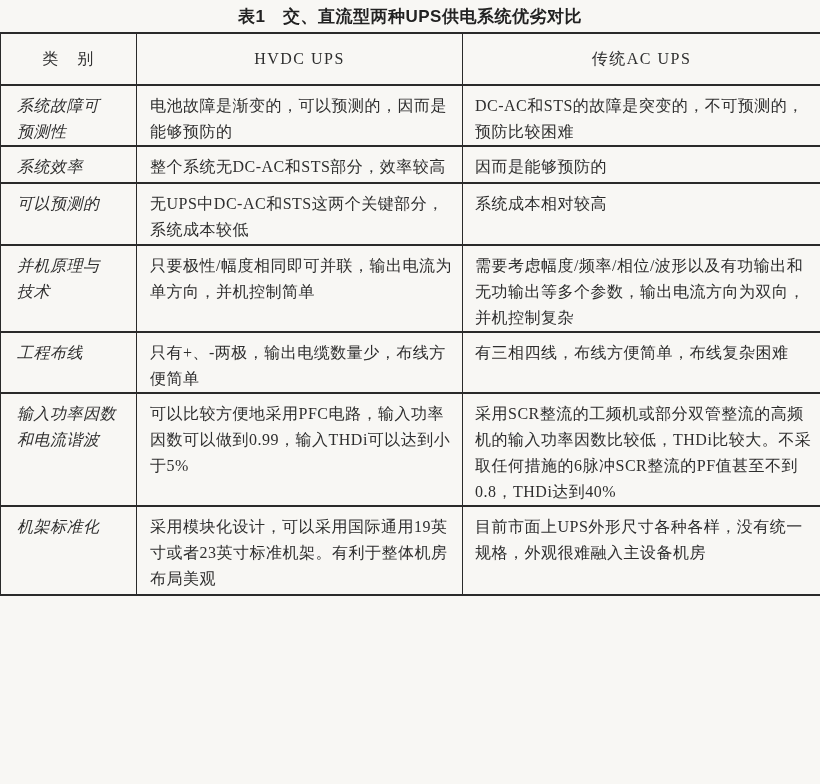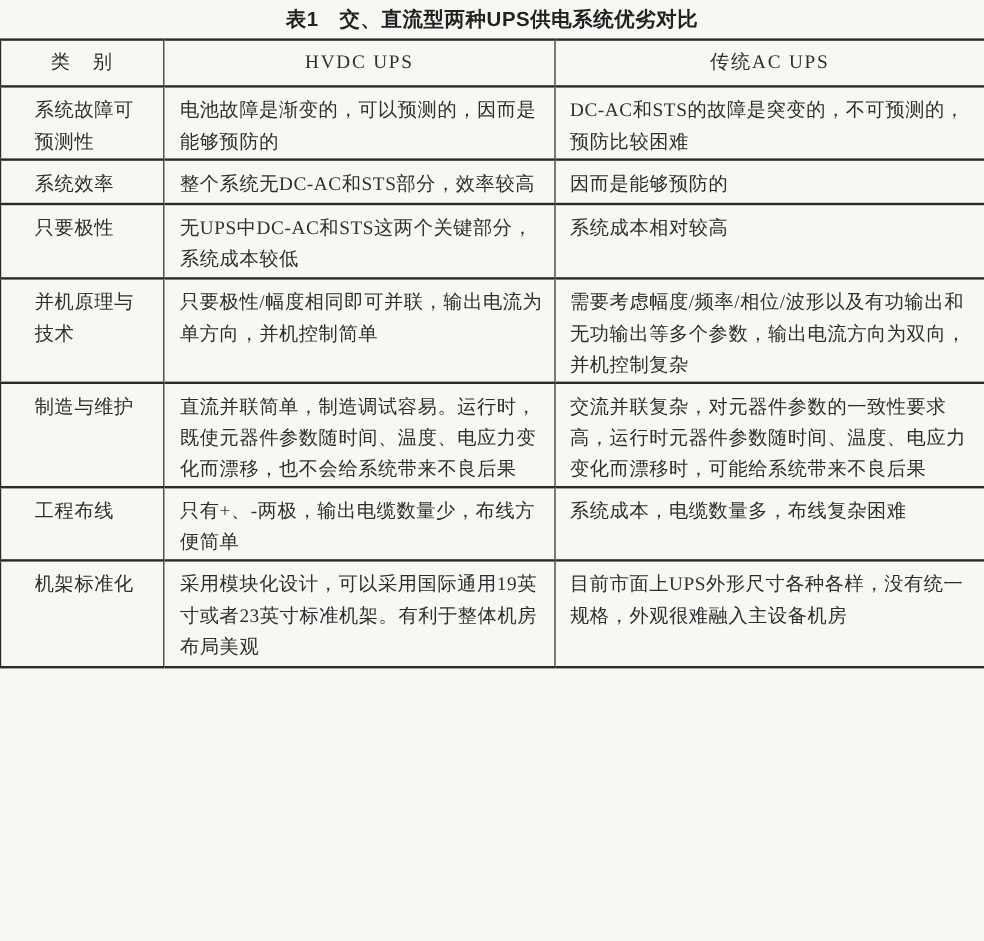--- a/index.html
+++ b/index.html
@@ -46,23 +46,24 @@
     text-align: center;
     vertical-align: middle;
     letter-spacing: 1.5px;
     padding: 0;
   }
   table.cmp td {
     vertical-align: top;
     letter-spacing: 0.5px;
   }
   td.cat {
-    padding: 7px 6px 0 28px;
+    padding: 7px 6px 0 16px;
     letter-spacing: 1.5px;
     white-space: pre-line;
+    font-style: italic;
   }
   td.hvdc {
     padding: 7px 8px 0 13px;
     margin-top: 20px;
   }
   td.ac {
     padding: 7px 8px 0 12px;
     border-radius: 27px;
   }
 </style>
@@ -71,58 +72,59 @@
 
 <div class="caption">表1　交、直流型两种UPS供电系统优劣对比</div>
 
 <table class="cmp">
   <colgroup>
     <col style="width:136px">
     <col style="width:326px">
     <col style="width:358px">
   </colgroup>
   <thead>
-    <tr style="height:39px">
+    <tr style="height:52px">
       <th>类　别</th>
       <th>HVDC UPS</th>
       <th>传统AC UPS</th>
     </tr>
   </thead>
   <tbody>
     <tr style="height:61px">
       <td class="cat">系统故障可
 预测性</td>
       <td class="hvdc">电池故障是渐变的，可以预测的，因而是能够预防的</td>
       <td class="ac">DC-AC和STS的故障是突变的，不可预测的，预防比较困难</td>
     </tr>
     <tr style="height:37px">
       <td class="cat">系统效率</td>
       <td class="hvdc">整个系统无DC-AC和STS部分，效率较高</td>
       <td class="ac">因而是能够预防的</td>
     </tr>
     <tr style="height:62px">
-      <td class="cat">只要极性</td>
+      <td class="cat">可以预测的</td>
       <td class="hvdc">无UPS中DC-AC和STS这两个关键部分，系统成本较低</td>
       <td class="ac">系统成本相对较高</td>
     </tr>
     <tr style="height:86px">
       <td class="cat">并机原理与
 技术</td>
       <td class="hvdc">只要极性/幅度相同即可并联，输出电流为单方向，并机控制简单</td>
       <td class="ac">需要考虑幅度/频率/相位/波形以及有功输出和无功输出等多个参数，输出电流方向为双向，并机控制复杂</td>
     </tr>
-    <tr style="height:87px">
-      <td class="cat">制造与维护</td>
-      <td class="hvdc">直流并联简单，制造调试容易。运行时，既使元器件参数随时间、温度、电应力变化而漂移，也不会给系统带来不良后果</td>
-      <td class="ac">交流并联复杂，对元器件参数的一致性要求高，运行时元器件参数随时间、温度、电应力变化而漂移时，可能给系统带来不良后果</td>
-    </tr>
     <tr style="height:39px">
       <td class="cat">工程布线</td>
       <td class="hvdc">只有+、-两极，输出电缆数量少，布线方便简单</td>
-      <td class="ac">系统成本，电缆数量多，布线复杂困难</td>
+      <td class="ac">有三相四线，布线方便简单，布线复杂困难</td>
+    </tr>
+    <tr style="height:110px">
+      <td class="cat">输入功率因数
+和电流谐波</td>
+      <td class="hvdc">可以比较方便地采用PFC电路，输入功率因数可以做到0.99，输入THDi可以达到小于5%</td>
+      <td class="ac">采用SCR整流的工频机或部分双管整流的高频机的输入功率因数比较低，THDi比较大。不采取任何措施的6脉冲SCR整流的PF值甚至不到0.8，THDi达到40%</td>
     </tr>
     <tr style="height:89px">
       <td class="cat">机架标准化</td>
       <td class="hvdc">采用模块化设计，可以采用国际通用19英寸或者23英寸标准机架。有利于整体机房布局美观</td>
       <td class="ac">目前市面上UPS外形尺寸各种各样，没有统一规格，外观很难融入主设备机房</td>
     </tr>
   </tbody>
 </table>
 
 </body></html>

